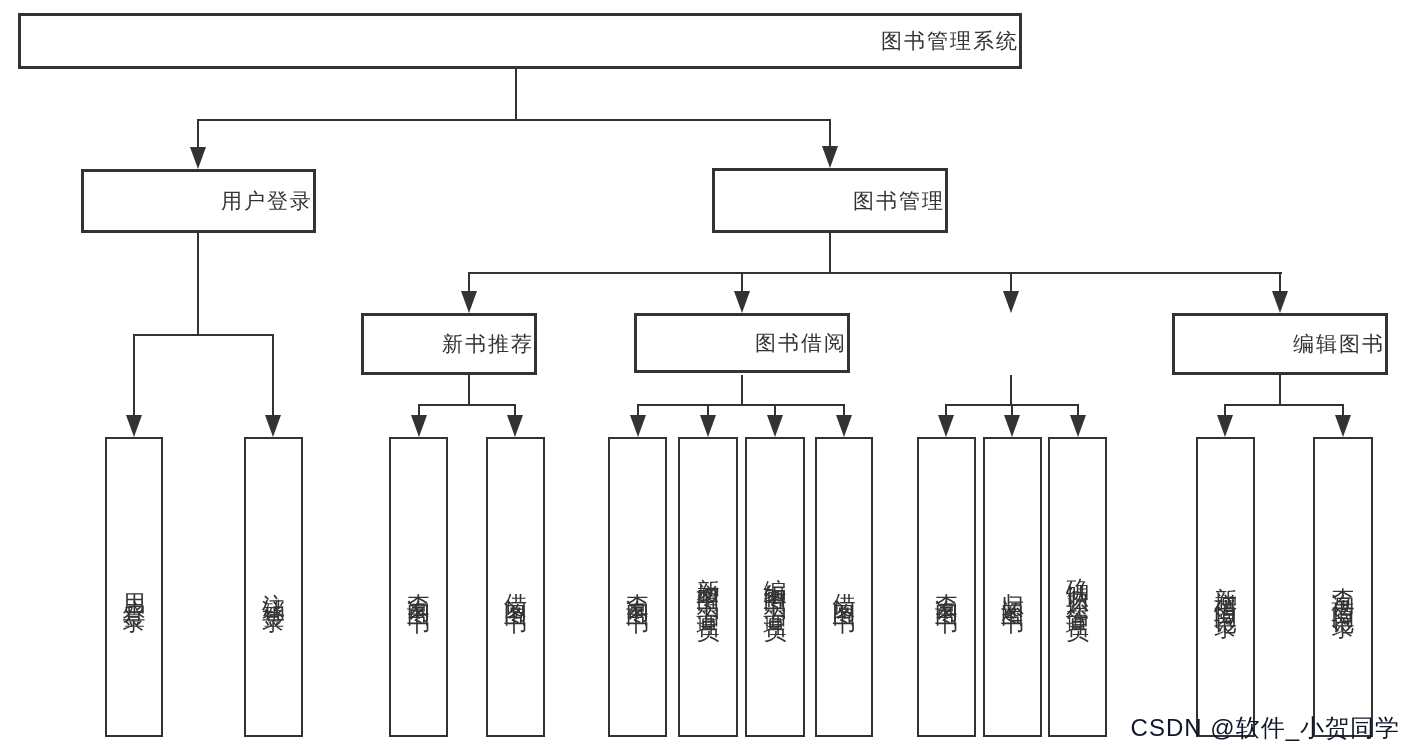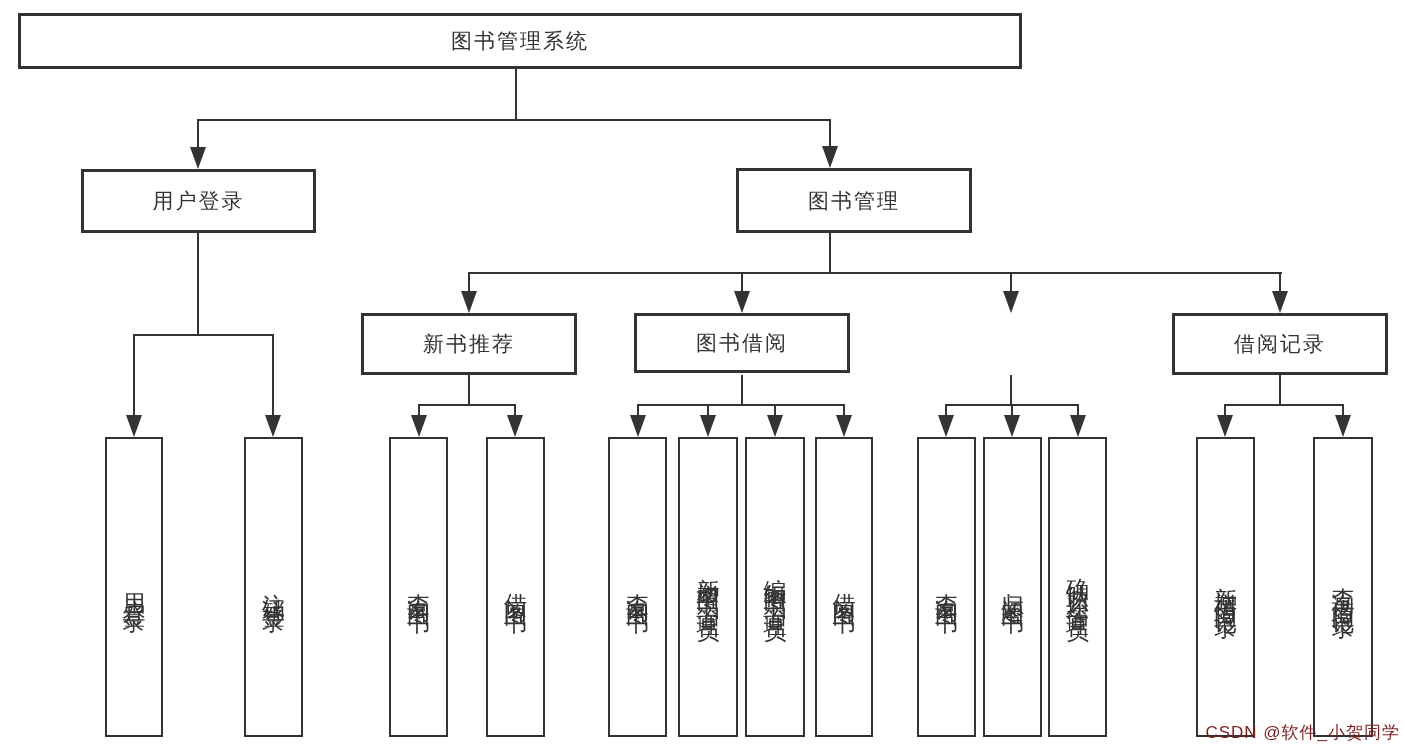--- a/index.html
+++ b/index.html
@@ -5,61 +5,61 @@
   html, body { margin:0; padding:0; background:#ffffff; }
   .stage {
     position:relative; width:1405px; height:747px; background:#ffffff;
     font-family:"Liberation Sans", sans-serif; color:#333333; overflow:hidden;
   }
   .box {
     position:absolute; background:#ffffff; border:3px solid #333333;
     box-sizing:border-box; display:flex; align-items:center; justify-content:center;
     z-index:2;
   }
-  .hbox { font-size:21px; letter-spacing:2px; }
+  .hbox { font-size:21px; letter-spacing:2px;justify-content:flex-end; }
   .vbox { border-width:2px; }
   .vtext {
     writing-mode:vertical-rl; text-orientation:mixed;
     font-size:23px; letter-spacing:6px; line-height:1; white-space:nowrap;
   }
   .line { position:absolute; background:#333333; z-index:1; }
   .arrow {
     position:absolute; width:0; height:0; z-index:1;
     border-left:8px solid transparent; border-right:8px solid transparent;
     border-top:22px solid #333333;
   }
   .watermark {
-    position:absolute; right:5px; bottom:3px; font-size:17px;
-    color:#7f1d1d; z-index:10; letter-spacing:1px; white-space:nowrap;
+    position:absolute; right:5px; bottom:3px; font-size:24px;
+    color:#0f172a; z-index:10; letter-spacing:1px; white-space:nowrap;
   }
 </style>
 </head>
 <body>
 
 <div class="stage">
 
   <div class="box hbox" style="left:18px;top:13px;width:1004px;height:56px">
     <span>图书管理系统</span>
   </div>
 
   <div class="box hbox" style="left:81px;top:169px;width:235px;height:64px">
     <span>用户登录</span>
   </div>
-  <div class="box hbox" style="left:736px;top:168px;width:236px;height:65px">
+  <div class="box hbox" style="left:712px;top:168px;width:236px;height:65px">
     <span>图书管理</span>
   </div>
 
-  <div class="box hbox" style="left:361px;top:313px;width:216px;height:62px">
+  <div class="box hbox" style="left:361px;top:313px;width:176px;height:62px">
     <span>新书推荐</span>
   </div>
   <div class="box hbox" style="left:634px;top:313px;width:216px;height:60px">
     <span>图书借阅</span>
   </div>
   <div class="box hbox" style="left:1172px;top:313px;width:216px;height:62px">
-    <span>借阅记录</span>
+    <span>编辑图书</span>
   </div>
 
   <div class="box vbox" style="left:105px;top:437px;width:58px;height:300px">
     <span class="vtext">用户登录</span>
   </div>
   <div class="box vbox" style="left:244px;top:437px;width:59px;height:300px">
     <span class="vtext">注销登录</span>
   </div>
   <div class="box vbox" style="left:389px;top:437px;width:59px;height:300px">
     <span class="vtext">查询图书</span>

